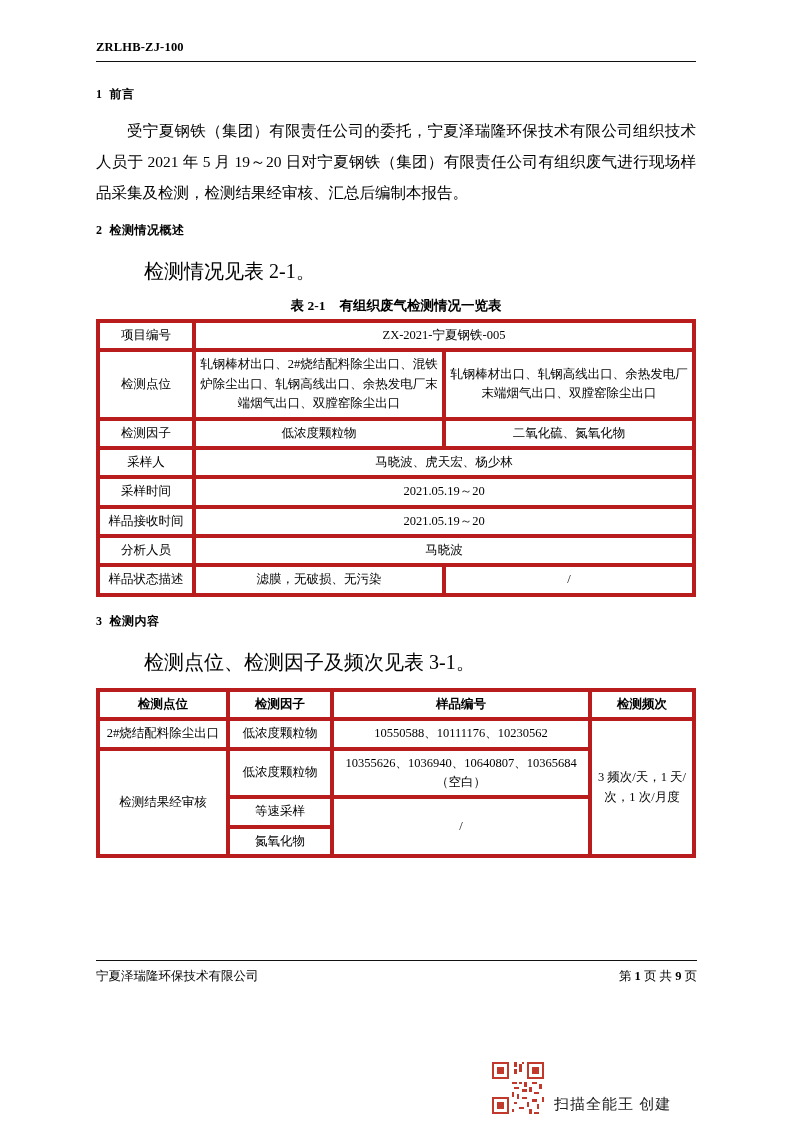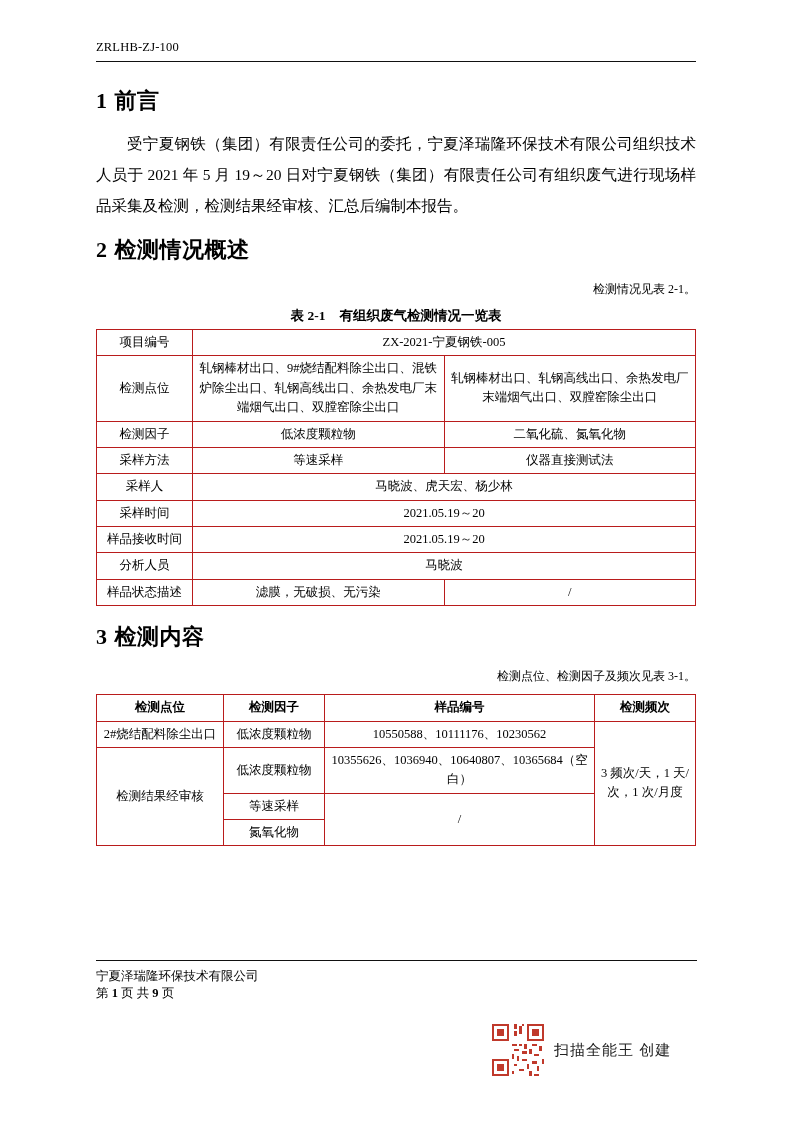--- a/index.html
+++ b/index.html
@@ -35,73 +35,72 @@
   }
   
   .doc-header {
     display: flex;
     align-items: baseline;
     font-size: 12.5px;
     padding-bottom: 4px;
   }
   .doc-code {
     font-family: "Liberation Serif", serif;
-    font-weight: normal;
+    font-weight: bold;
     letter-spacing: .2px;
     white-space: nowrap;
   }
   .doc-title-top {
     flex: 1;
     text-align: center;
     font-size: 12px;
     letter-spacing: .2px;
     padding-left: 6px;
   }
   .header-rule {
     border-bottom: 1.6px solid #111;
     margin-top: 2px;
     margin-bottom: 24px;
   }
   
   h2.sec {
-    font-size: 22px;
+    font-size: 12px;
     font-weight: bold;
     margin: 0 0 12px 0;
     letter-spacing: .5px;
   }
   h2.sec .num { margin-right: 7px; }
   .para {
     font-size: 15.5px;
     line-height: 2.0;
     text-align: justify;
     text-indent: 2em;
     margin: 0 0 14px 0;
   }
   .sub-para {
-    font-size: 12px;
+    font-size: 20px;
     line-height: 2.0;
     margin: 0 0 6px 0;
     text-indent: 2.4em;
-    text-align: right;
   }
   .tbl-caption {
     text-align: center;
     font-size: 13.5px;
     font-weight: bold;
     margin: 6px 0 4px 0;
   }
   .tbl-caption .cap-sep { display: inline-block; width: 14px; }
   table.grid {
     border-collapse: collapse;
     width: 100%;
     font-size: 12.5px;
     table-layout: fixed;
   }
   table.grid td, table.grid th {
-    border: 1px solid #b91c1c;
+    border: 4px solid #b91c1c;
     padding: 3px 4px;
     text-align: center;
     vertical-align: middle;
     line-height: 1.55;
     font-weight: normal;
   }
   table.grid th {
     font-weight: bold;
   }
   td.lbl, th.lbl {
@@ -113,30 +112,29 @@
   .footer {
     position: absolute;
     left: 96px;
     right: 96px;
     top: 960px;
     border-top: 1.4px solid #111;
     padding-top: 7px;
     display: flex;
     justify-content: space-between;
     font-size: 12.5px;
-    flex-direction: column;
   }
   .footer .pg b { font-weight: bold; }
   
   .scan-mark {
     position: absolute;
     left: 492px;
-    top: 1024px;
+    top: 1062px;
     display: flex;
-    align-items: center;
+    align-items: flex-end;
   }
   .qr {
     width: 52px;
     height: 52px;
     display: block;
   }
   .scan-text {
     font-family: "Liberation Sans", sans-serif;
     font-size: 15px;
     color: #222;
@@ -181,32 +179,27 @@
           <col>
           <col>
         </colgroup>
       <tbody>
         <tr>
           <td class="lbl">项目编号</td>
           <td colspan="2">ZX-2021-宁夏钢铁-005</td>
         </tr>
         <tr>
           <td class="lbl">检测点位</td>
-          <td>轧钢棒材出口、9#烧结配料除尘出口、混铁炉除尘出口、轧钢高线出口、余热发电厂末端烟气出口、双膛窑除尘出口</td>
+          <td>轧钢棒材出口、2#烧结配料除尘出口、混铁炉除尘出口、轧钢高线出口、余热发电厂末端烟气出口、双膛窑除尘出口</td>
           <td>轧钢棒材出口、轧钢高线出口、余热发电厂末端烟气出口、双膛窑除尘出口</td>
         </tr>
         <tr>
           <td class="lbl">检测因子</td>
           <td>低浓度颗粒物</td>
           <td>二氧化硫、氮氧化物</td>
-        </tr>
-        <tr>
-          <td class="lbl">采样方法</td>
-          <td>等速采样</td>
-          <td>仪器直接测试法</td>
         </tr>
         <tr>
           <td class="lbl">采样人</td>
           <td colspan="2">马晓波、虎天宏、杨少林</td>
         </tr>
         <tr>
           <td class="lbl">采样时间</td>
           <td colspan="2">2021.05.19～20</td>
         </tr>
         <tr>

